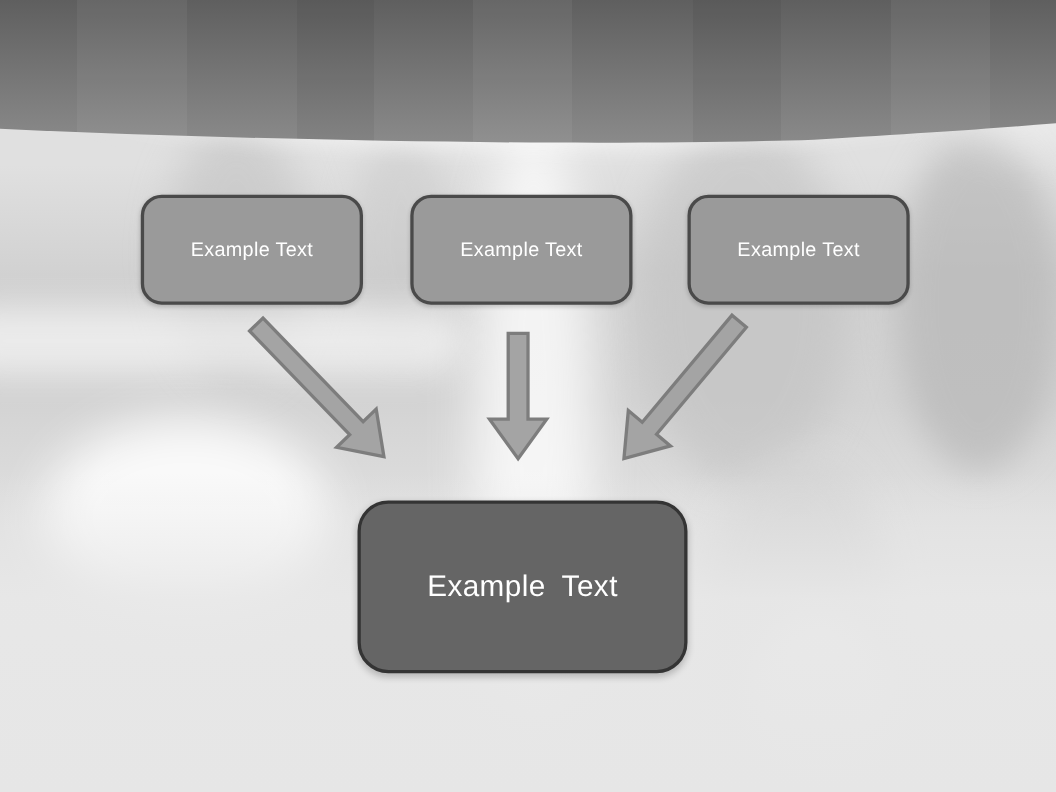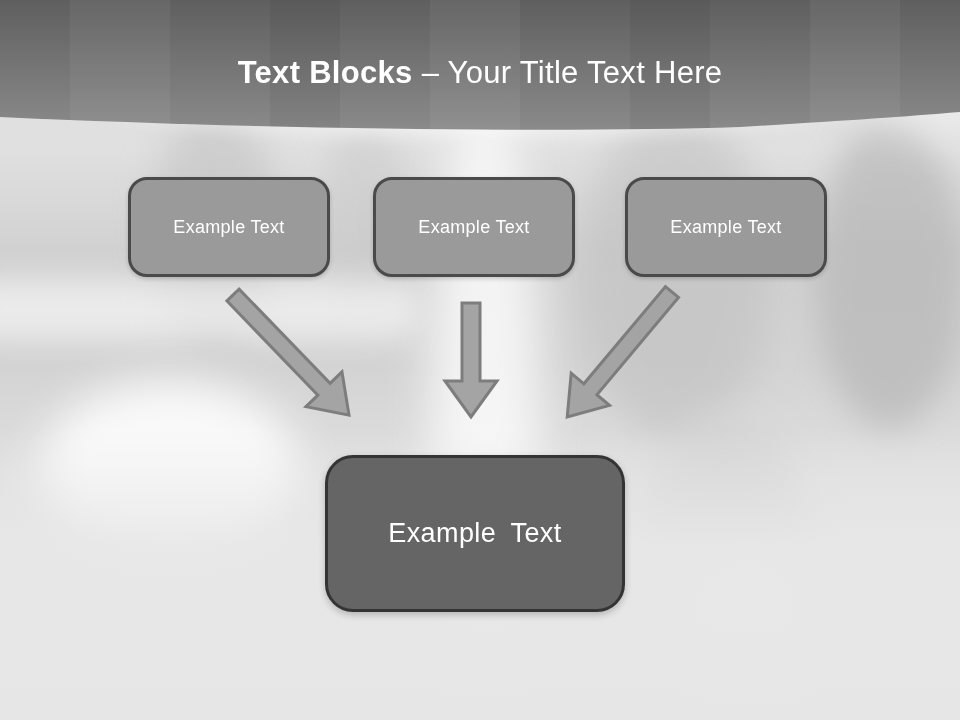--- a/index.html
+++ b/index.html
@@ -109,23 +109,20 @@
     <path d="M0,0 H960 V112 C900,117 840,121 740,127 C560,133 260,129 0,117 Z" fill="url(#hdrGrad)"></path>
     <g clip-path="url(#hdrClip)" opacity="0.05">
       <rect x="70" y="0" width="100" height="145" fill="#ffffff"></rect>
       <rect x="270" y="0" width="70" height="145" fill="#000000"></rect>
       <rect x="430" y="0" width="90" height="145" fill="#ffffff"></rect>
       <rect x="630" y="0" width="80" height="145" fill="#000000"></rect>
       <rect x="810" y="0" width="90" height="145" fill="#ffffff"></rect>
     </g>
   </svg>
 
-  <div class="page-title">
-    <span class="t-bold">Text Blocks</span><span class="t-rest">– Your Title Text Here</span>
-  </div>
 
   <svg class="arrows-svg" width="960" height="720" viewBox="0 0 960 720">
     <g fill="#a4a4a4" stroke="#7d7d7d" stroke-width="3" stroke-linejoin="miter">
       <polygon points="-8.5,0 8.5,0 8.5,131 25,131 0,167 -25,131 -8.5,131" transform="translate(233,295) rotate(-44)"></polygon>
       <polygon points="462,303 480,303 480,381 497,381 471,417 445,381 462,381"></polygon>
       <polygon points="-8.5,0 8.5,0 8.5,127 25,127 0,163 -25,127 -8.5,127" transform="translate(672,292) rotate(40)"></polygon>
     </g>
   </svg>
 
   <div class="src-box pos1">

